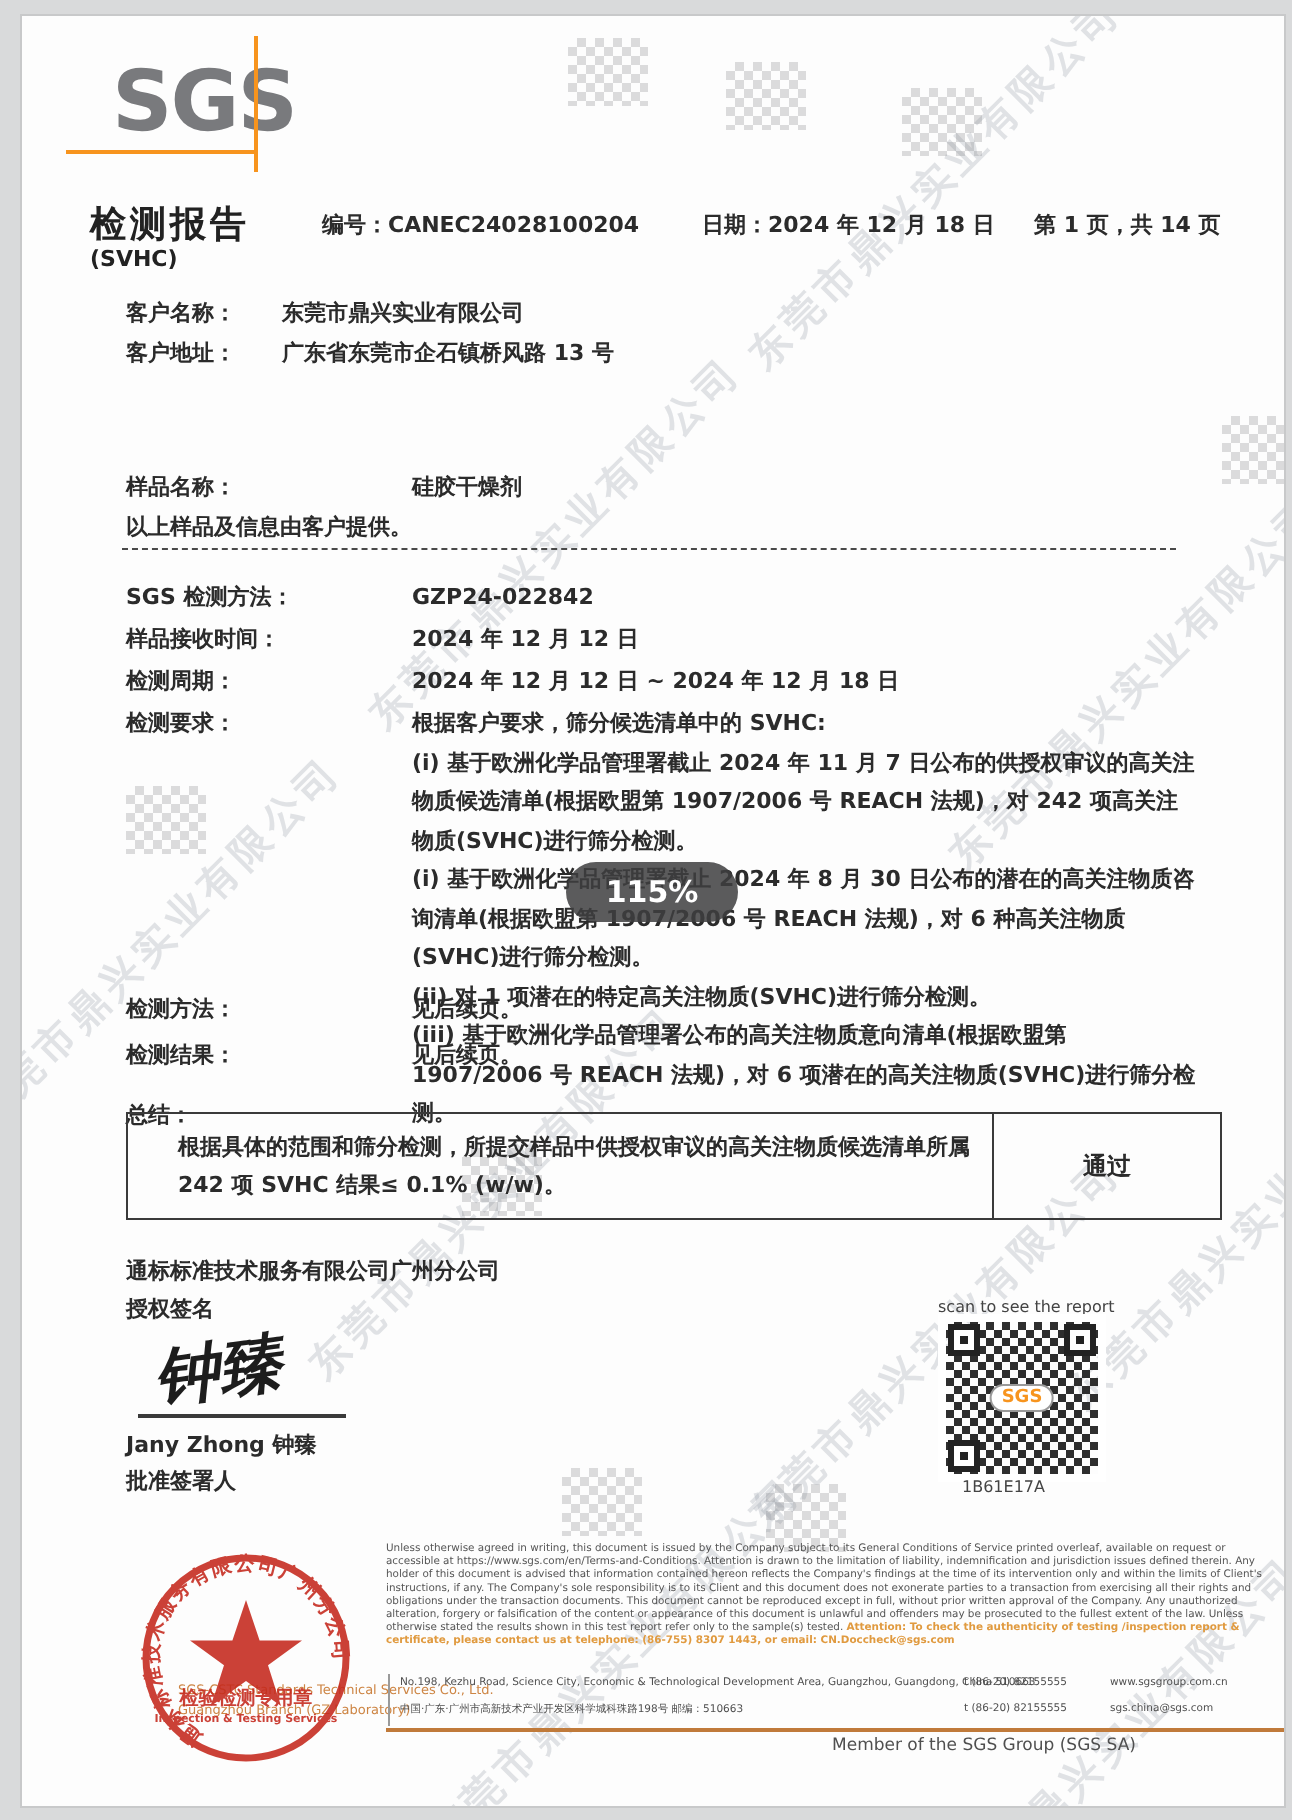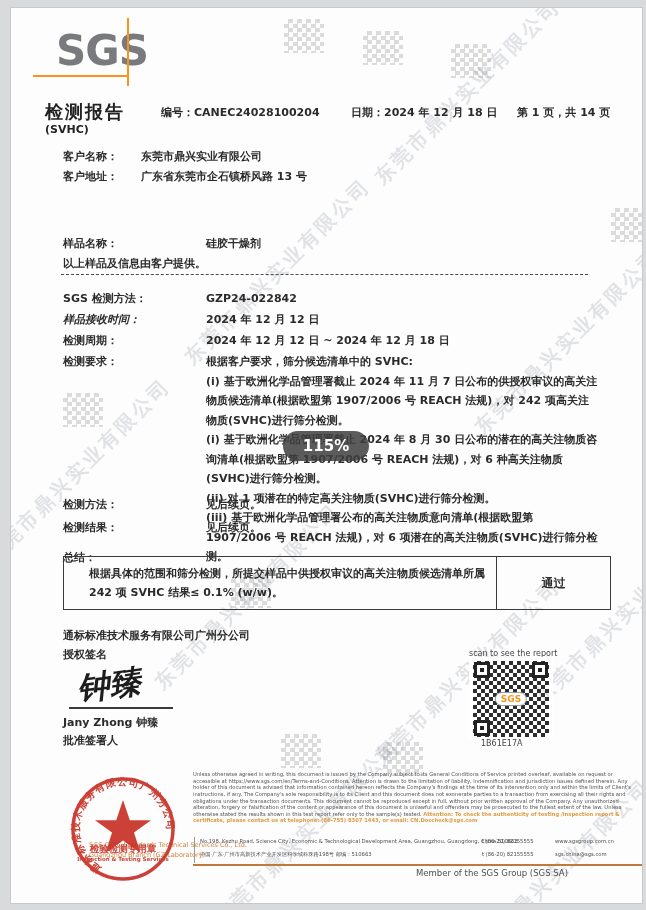--- a/index.html
+++ b/index.html
@@ -99,21 +99,21 @@
   <div class="abs txt" style="left:52px;top:161px;">客户地址：</div>
   <div class="abs txt" style="left:130px;top:161px;">广东省东莞市企石镇桥风路 13 号</div>
 
   <div class="abs txt" style="left:52px;top:228px;">样品名称：</div>
   <div class="abs txt" style="left:195px;top:228px;">硅胶干燥剂</div>
   <div class="abs txt" style="left:52px;top:248px;">以上样品及信息由客户提供。</div>
   <div class="abs dashed" style="left:50px;top:266px;width:527px;"></div>
 
   <div class="abs txt" style="left:52px;top:283px;">SGS 检测方法：</div>
   <div class="abs txt" style="left:195px;top:283px;">GZP24-022842</div>
-  <div class="abs txt" style="left:52px;top:304px;font-style:italic;">样品接收时间：</div>
+  <div class="abs txt" style="left:52px;top:304px;">样品接收时间：</div>
   <div class="abs txt" style="left:195px;top:304px;">2024 年 12 月 12 日</div>
   <div class="abs txt" style="left:52px;top:325px;">检测周期：</div>
   <div class="abs txt" style="left:195px;top:325px;">2024 年 12 月 12 日 ~ 2024 年 12 月 18 日</div>
 
   <div class="abs txt" style="left:52px;top:346px;">检测要求：</div>
   <div class="abs req" style="left:195px;top:344px;width:392px;">
     <p>根据客户要求，筛分候选清单中的 SVHC:</p>
     <p>(i) 基于欧洲化学品管理署截止 2024 年 11 月 7 日公布的供授权审议的高关注物质候选清单(根据欧盟第 1907/2006 号 REACH 法规)，对 242 项高关注物质(SVHC)进行筛分检测。</p>
     <p>(i) 基于欧洲化学品管理署截止 2024 年 8 月 30 日公布的潜在的高关注物质咨询清单(根据欧盟第 1907/2006 号 REACH 法规)，对 6 种高关注物质(SVHC)进行筛分检测。</p>
     <p>(ii) 对 1 项潜在的特定高关注物质(SVHC)进行筛分检测。</p>

